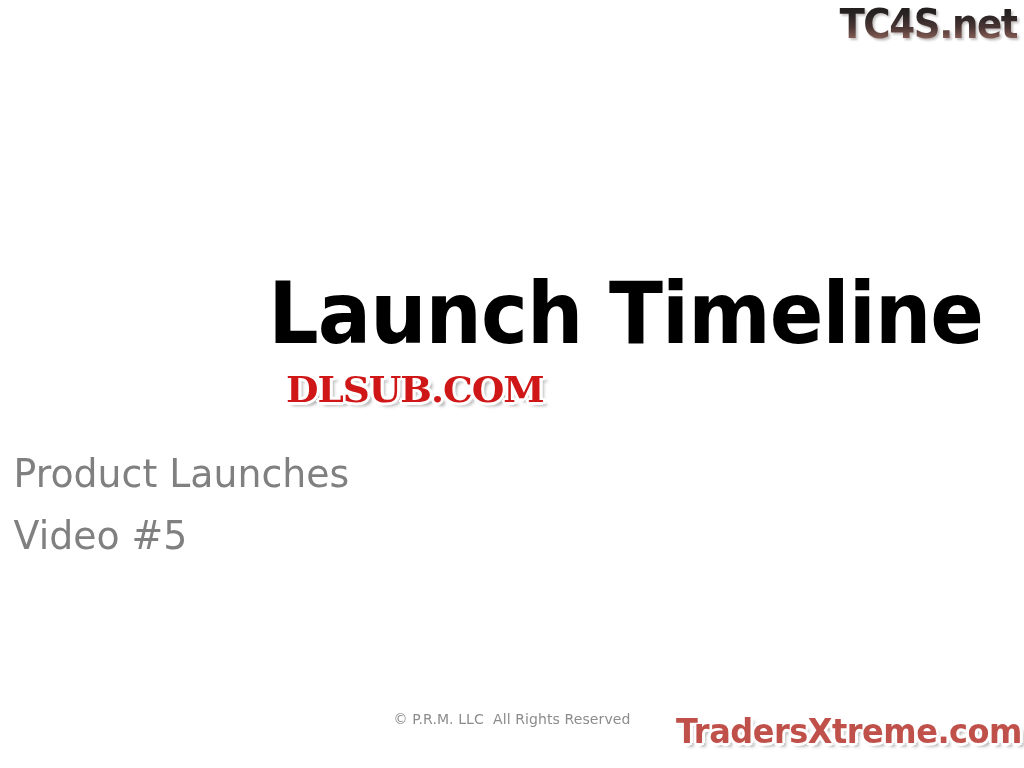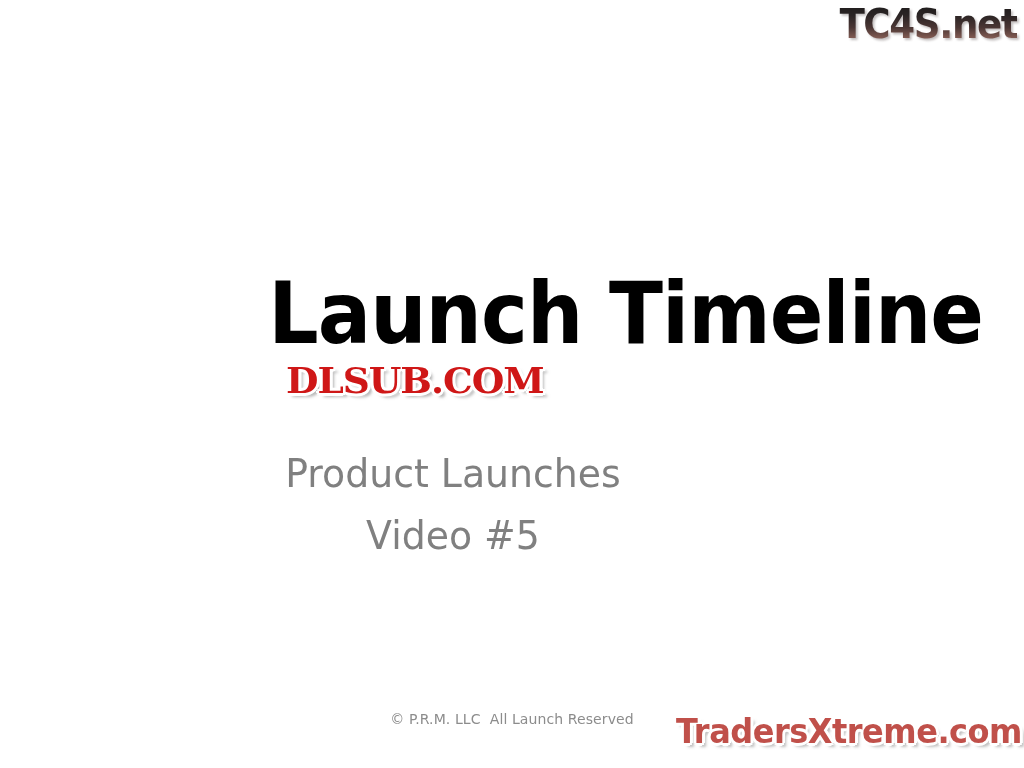--- a/index.html
+++ b/index.html
@@ -66,21 +66,21 @@
     letter-spacing: -1px;
     color: #000000;
     transform: scaleX(0.92);
     white-space: nowrap;
   }
 
   
   .watermark-dlsub {
     position: absolute;
     left: 0;
-    top: 360px;
+    top: 369px;
     width: 830px;
     text-align: center;
     pointer-events: none;
   }
   .watermark-dlsub .wm-text {
     display: inline-block;
     font-family: "DejaVu Serif", serif;
     font-weight: bold;
     font-size: 36px;
     line-height: 40px;
@@ -100,21 +100,21 @@
     white-space: nowrap;
     user-select: none;
   }
 
   
   .subtitle-block {
     position: absolute;
     left: 0;
     top: 443px;
     width: 906px;
-    text-align: center;
+    text-align: left;
   }
   .subtitle-line {
     font-family: "DejaVu Sans", sans-serif;
     font-weight: normal;
     font-size: 39px;
     line-height: 62px;
     color: #808080;
     letter-spacing: 0px;
     transform: scaleX(0.97);
     white-space: nowrap;
@@ -178,18 +178,18 @@
   <div class="watermark-dlsub">
     <span class="wm-text">DLSUB.COM</span>
   </div>
 
   <div class="subtitle-block">
     <div class="subtitle-line">Product Launches</div>
     <div class="subtitle-line">Video #5</div>
   </div>
 
   <div class="footer-block">
-    <div class="footer-line">© P.R.M. LLC  All Launch Reserved</div>
+    <div class="footer-line">© P.R.M. LLC  All Rights Reserved</div>
   </div>
 
   <div class="brand-bottomright">TradersXtreme.com</div>
 
 </div>
 
 </body></html>

